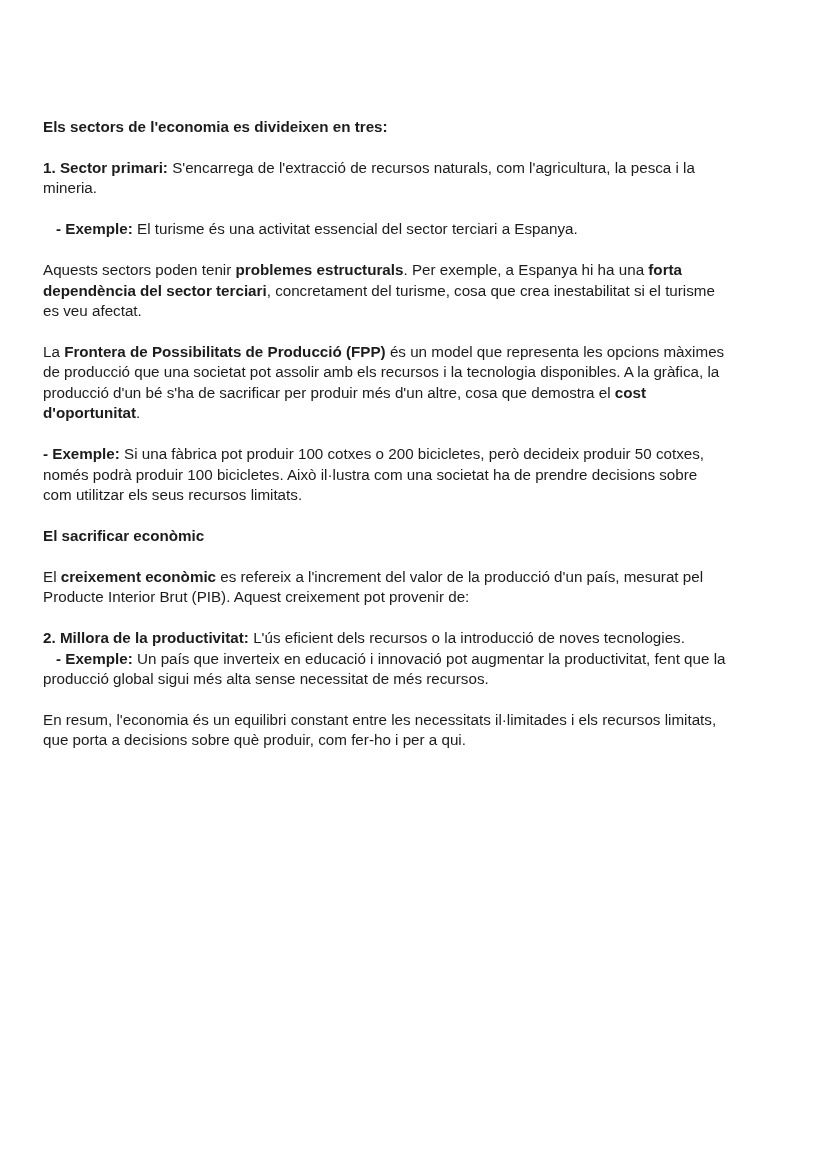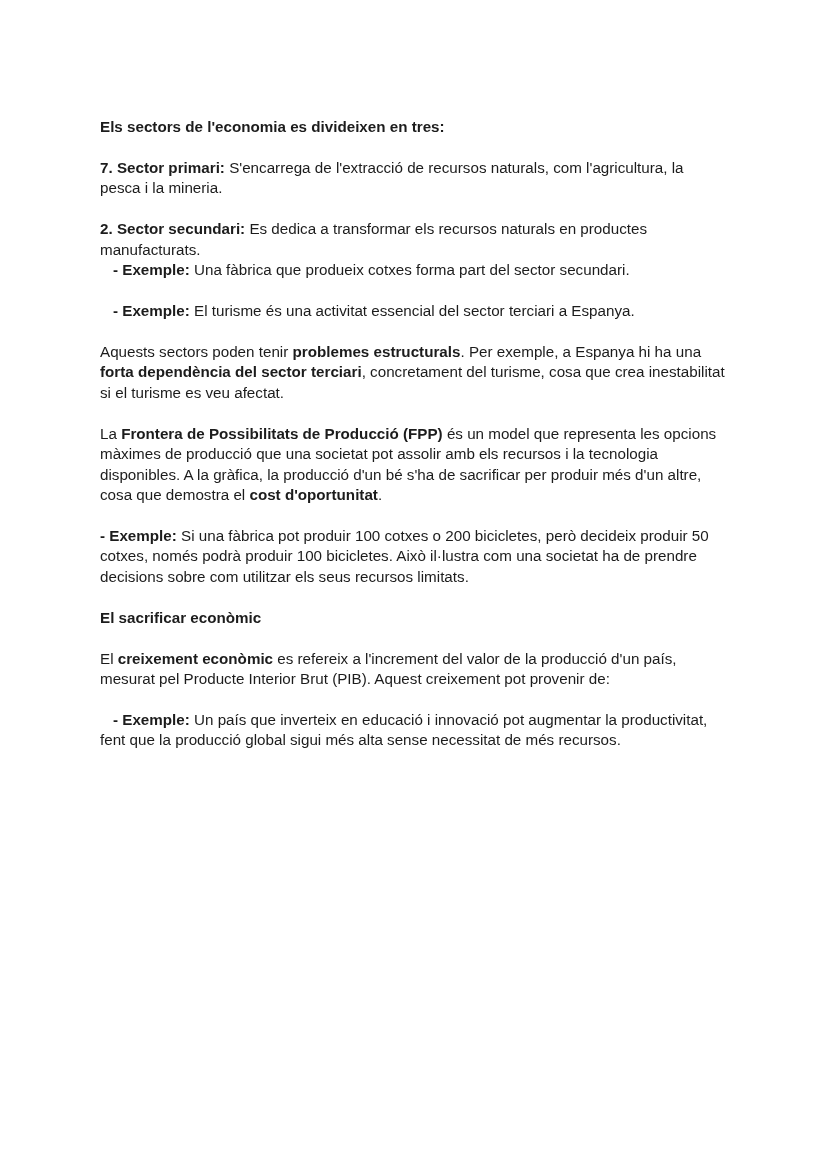--- a/index.html
+++ b/index.html
@@ -6,21 +6,21 @@
     margin: 0;
     padding: 0;
     background: #ffffff;
   }
   .page {
     position: relative;
     width: 828px;
     height: 1169px;
     box-sizing: border-box;
     background: #ffffff;
-    padding: 117px 100px 0 100px;
+    padding: 117px 100px 0 43px;
     overflow: hidden;
     font-family: "Liberation Sans", "DejaVu Sans", sans-serif;
     font-size: 15.2px;
     line-height: 20.45px;
     color: #1c1c1c;
     -webkit-font-smoothing: antialiased;
   }
   .block {
     margin: 0 0 20.45px 0;
   }
@@ -38,40 +38,40 @@
   }
 </style>
 </head>
 <body>
 
 <div class="page">
     <div class="block heading">
       <div class="line"><span class="text-run b">Els sectors de l'economia es divideixen en tres:</span></div>
     </div>
     <div class="block paragraph">
-      <div class="line"><span class="text-run b">7. Sector primari:</span><span class="text-run"> S'encarrega de l'extracció de recursos naturals, com l'agricultura, la pesca i la mineria.</span></div>
-    </div>
-    <div class="block paragraph">
-      <div class="line"><span class="text-run b">2. Sector secundari:</span><span class="text-run"> Es dedica a transformar els recursos naturals en productes manufacturats.</span></div>
-      <div class="line indent"><span class="text-run b">- Exemple:</span><span class="text-run"> Una fàbrica que produeix cotxes forma part del sector secundari.</span></div>
+      <div class="line"><span class="text-run b">1. Sector primari:</span><span class="text-run"> S'encarrega de l'extracció de recursos naturals, com l'agricultura, la pesca i la mineria.</span></div>
     </div>
     <div class="block paragraph">
       <div class="line indent"><span class="text-run b">- Exemple:</span><span class="text-run"> El turisme és una activitat essencial del sector terciari a Espanya.</span></div>
     </div>
     <div class="block paragraph">
       <div class="line"><span class="text-run">Aquests sectors poden tenir </span><span class="text-run b">problemes estructurals</span><span class="text-run">. Per exemple, a Espanya hi ha una </span><span class="text-run b">forta dependència del sector terciari</span><span class="text-run">, concretament del turisme, cosa que crea inestabilitat si el turisme es veu afectat.</span></div>
     </div>
     <div class="block paragraph">
       <div class="line"><span class="text-run">La </span><span class="text-run b">Frontera de Possibilitats de Producció (FPP)</span><span class="text-run"> és un model que representa les opcions màximes de producció que una societat pot assolir amb els recursos i la tecnologia disponibles. A la gràfica, la producció d'un bé s'ha de sacrificar per produir més d'un altre, cosa que demostra el </span><span class="text-run b">cost d'oportunitat</span><span class="text-run">.</span></div>
     </div>
     <div class="block paragraph">
       <div class="line"><span class="text-run b">- Exemple:</span><span class="text-run"> Si una fàbrica pot produir 100 cotxes o 200 bicicletes, però decideix produir 50 cotxes, només podrà produir 100 bicicletes. Això il·lustra com una societat ha de prendre decisions sobre com utilitzar els seus recursos limitats.</span></div>
     </div>
     <div class="block heading">
       <div class="line"><span class="text-run b">El sacrificar econòmic</span></div>
     </div>
     <div class="block paragraph">
       <div class="line"><span class="text-run">El </span><span class="text-run b">creixement econòmic</span><span class="text-run"> es refereix a l'increment del valor de la producció d'un país, mesurat pel Producte Interior Brut (PIB). Aquest creixement pot provenir de:</span></div>
     </div>
     <div class="block paragraph">
+      <div class="line"><span class="text-run b">2. Millora de la productivitat:</span><span class="text-run"> L'ús eficient dels recursos o la introducció de noves tecnologies.</span></div>
       <div class="line indent"><span class="text-run b">- Exemple:</span><span class="text-run"> Un país que inverteix en educació i innovació pot augmentar la productivitat, fent que la producció global sigui més alta sense necessitat de més recursos.</span></div>
+    </div>
+    <div class="block paragraph">
+      <div class="line"><span class="text-run">En resum, l'economia és un equilibri constant entre les necessitats il·limitades i els recursos limitats, que porta a decisions sobre què produir, com fer-ho i per a qui.</span></div>
     </div>
   </div>
 
 </body></html>

